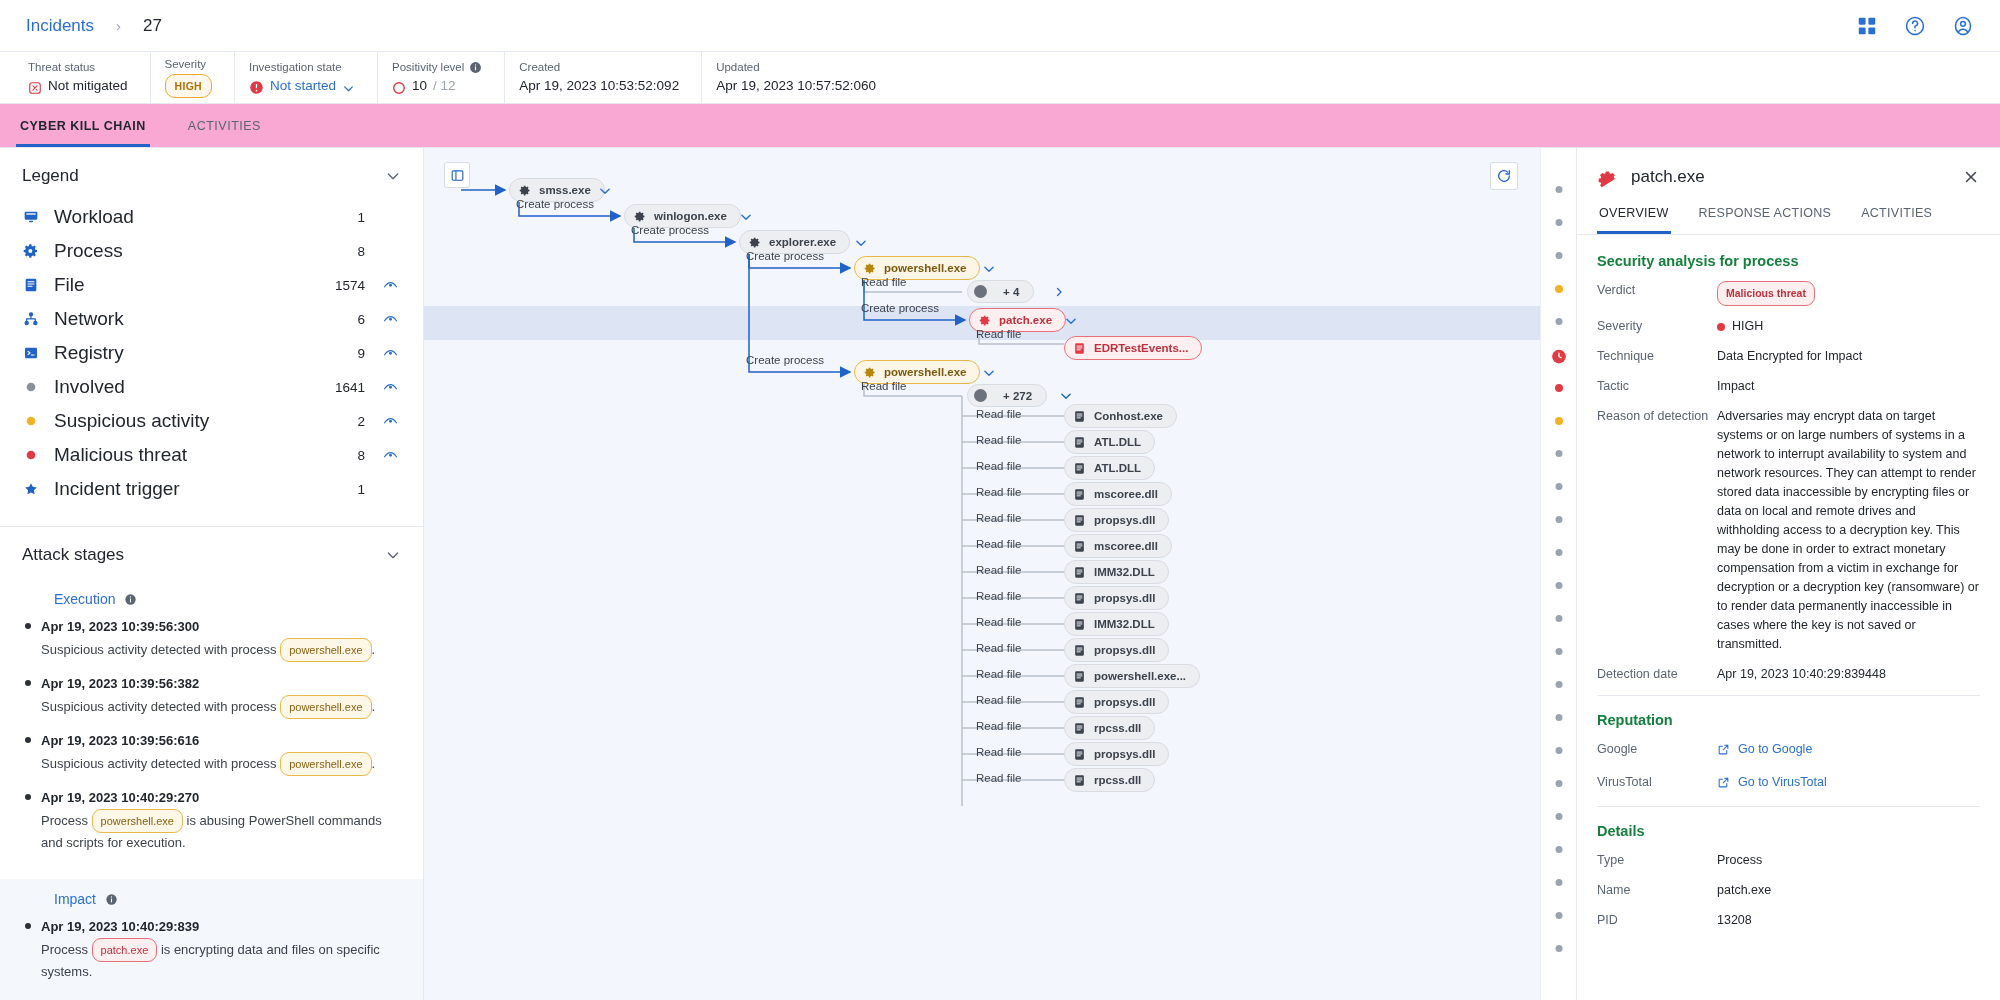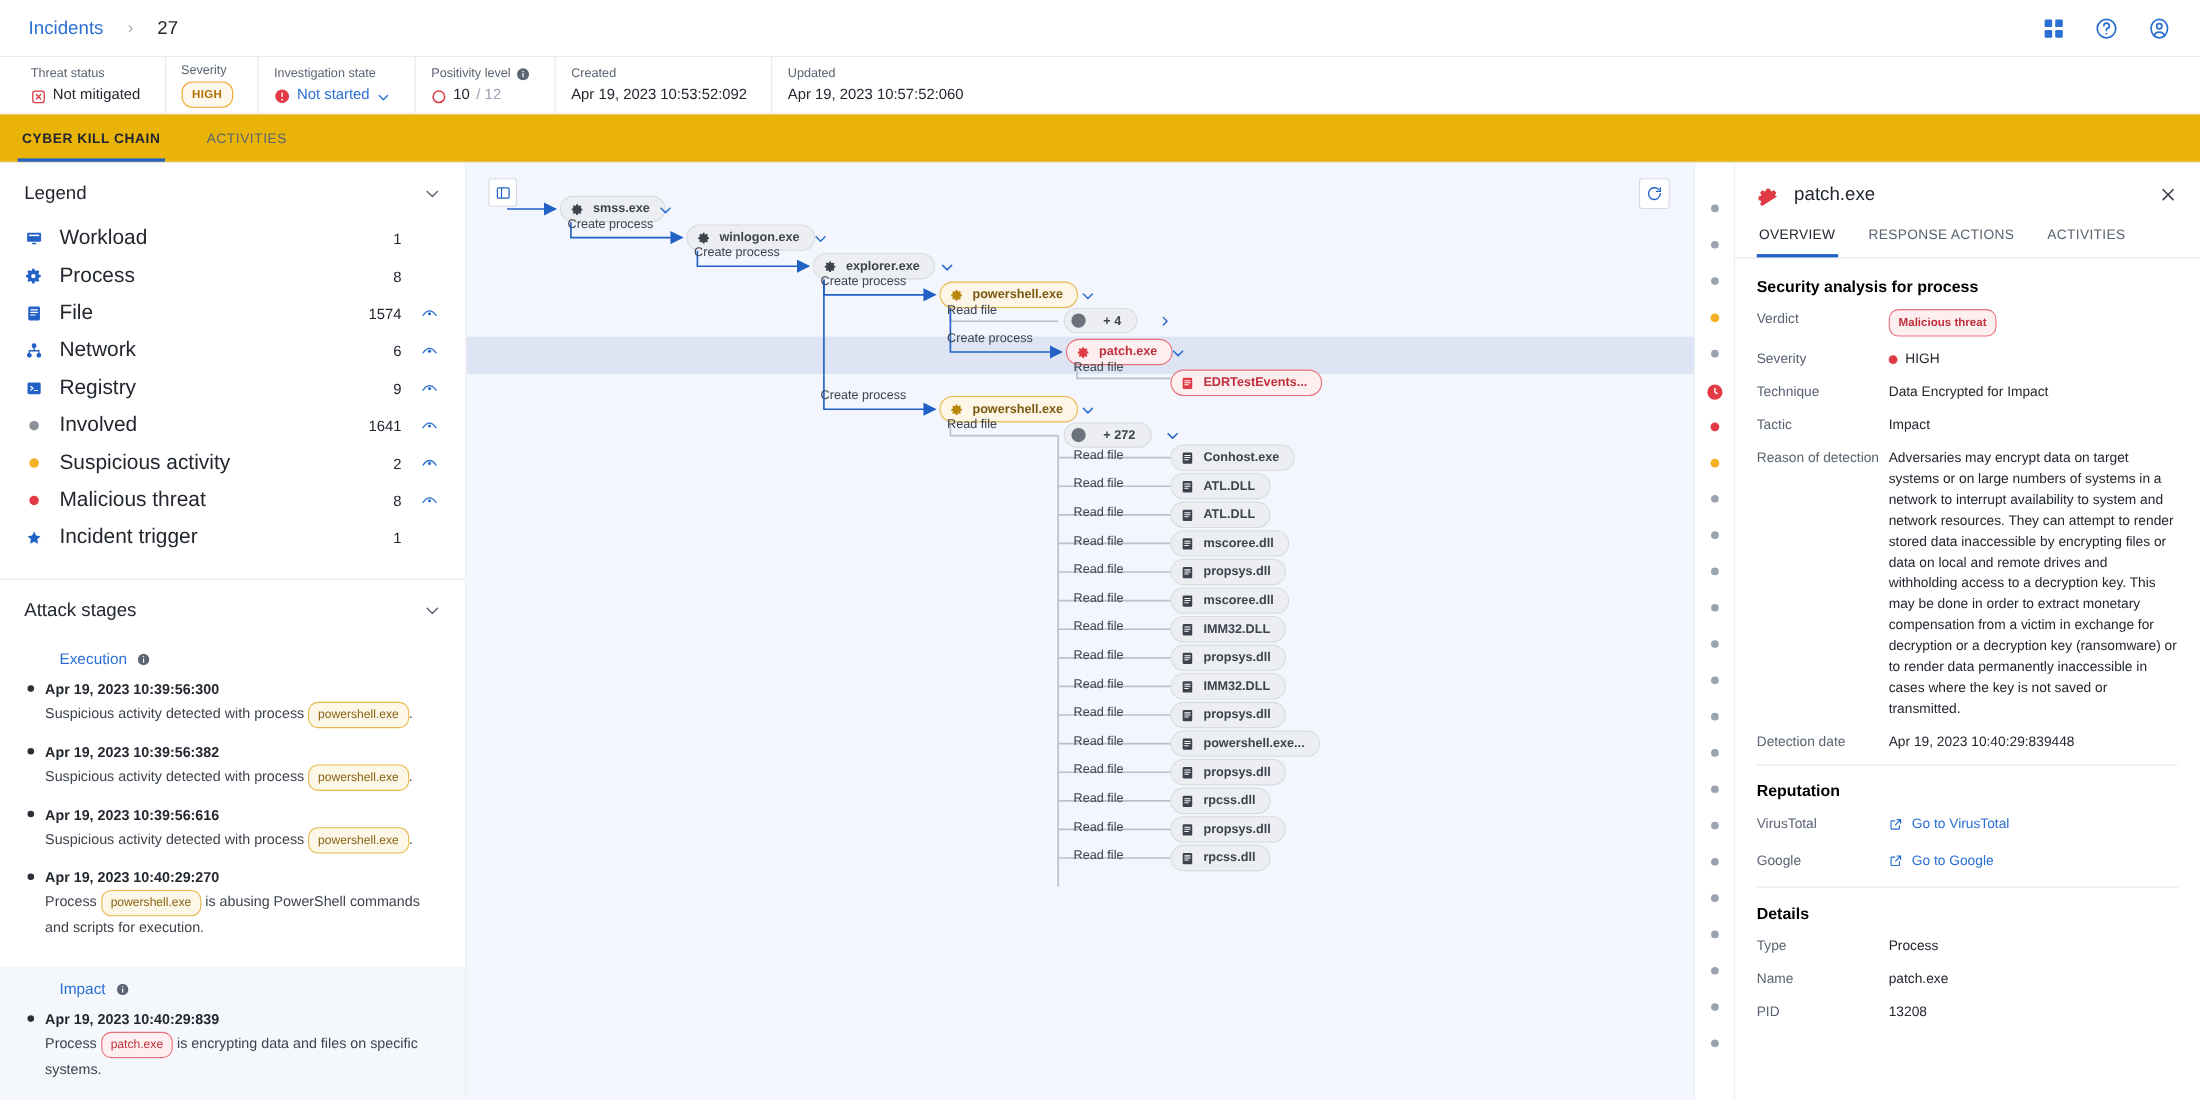--- a/index.html
+++ b/index.html
@@ -64,21 +64,21 @@
     font-family: inherit;
   }
   .info-dot { width: 13px; height: 13px; display: inline-block; }
 
   
   .tabs {
     height: 44px; flex: 0 0 44px;
     display: flex; align-items: flex-end; gap: 34px;
     padding: 0 16px;
     border-bottom: 1px solid #e6e9ef;
-    background: #eab308;
+    background: #f9a8d4;
   }
   .tab {
     font-size: 12.5px; letter-spacing: .5px; color: #5a6472;
     padding: 0 4px 11px 4px; cursor: pointer; border-bottom: 3px solid transparent;
   }
   .tab.active { color: #22272f; border-bottom-color: #2262c6; font-weight: bold;}
 
   
   .body { flex: 1; display: flex; min-height: 0; }
 
@@ -181,21 +181,21 @@
     width: 424px; flex: 0 0 424px; background: #fff;
     border-left: 1px solid #e6e9ef; display: flex; flex-direction: column; overflow: hidden;
   }
   .det-head { display: flex; align-items: center; gap: 12px; padding: 18px 20px 14px 20px; }
   .det-title { font-size: 17px; color: #22272f; flex: 1; }
   .det-close { width: 18px; height: 18px; color: #3c434d; cursor: pointer; }
   .det-tabs { display: flex; gap: 26px; padding: 0 20px; border-bottom: 1px solid #e6e9ef; }
   .det-tab { font-size: 12.5px; color: #5a6472; padding: 4px 2px 11px 2px; cursor: pointer; border-bottom: 3px solid transparent; letter-spacing: .3px;}
   .det-tab.active { color: #22272f; border-bottom-color: #2262c6; }
   .det-body { padding: 18px 20px 0 20px; overflow: hidden; flex: 1; }
-  .det-section-title { font-size: 14.5px; font-weight: bold; color: #000000; margin-bottom: 12px; }
+  .det-section-title { font-size: 14.5px; font-weight: bold; color: #15803d; margin-bottom: 12px; }
   .kv { display: flex; margin-bottom: 11px; font-size: 12.5px; }
   .kv-k { width: 120px; flex: 0 0 120px; color: #5a6472; line-height: 19px; }
   .kv-v { flex: 1; color: #22272f; line-height: 19px; }
   .verdict-pill {
     display: inline-block; border: 1px solid #e8707a; background: #fdeff0; color: #c0303c;
     border-radius: 9px; font-size: 10.5px; font-weight: bold; padding: 2px 8px;
   }
   .sev-line { display: flex; align-items: center; gap: 7px; }
   .det-sep { height: 1px; background: #e6e9ef; margin: 8px 0 16px 0; }
   .ext-link { display: inline-flex; align-items: center; gap: 8px; color: #2b6fd4; cursor: pointer; }
@@ -832,45 +832,45 @@
 
         <div class="kv">
           <div class="kv-k">Detection date</div>
           <div class="kv-v">Apr 19, 2023 10:40:29:839448</div>
         </div>
 
         <div class="det-sep"></div>
         <div class="det-section-title">Reputation</div>
 
         <div class="kv">
+          <div class="kv-k">Google</div>
+          <div class="kv-v">
+            <span class="ext-link">
+              <svg viewBox="0 0 24 24" fill="none" stroke="currentColor" stroke-width="2">
+                <path d="M14 4h6v6M20 4l-8.5 8.5" stroke-linecap="round" stroke-linejoin="round"></path>
+                  <path d="M18 14v5a1 1 0 0 1-1 1H5a1 1 0 0 1-1-1V7a1 1 0 0 1 1-1h5" stroke-linecap="round"></path>
+              </svg>
+              <span>Go to Google</span>
+            </span>
+          </div>
+        </div>
+
+        <div class="kv">
           <div class="kv-k">VirusTotal</div>
           <div class="kv-v">
             <span class="ext-link">
               <svg viewBox="0 0 24 24" fill="none" stroke="currentColor" stroke-width="2">
                 <path d="M14 4h6v6M20 4l-8.5 8.5" stroke-linecap="round" stroke-linejoin="round"></path>
                   <path d="M18 14v5a1 1 0 0 1-1 1H5a1 1 0 0 1-1-1V7a1 1 0 0 1 1-1h5" stroke-linecap="round"></path>
               </svg>
               <span>Go to VirusTotal</span>
             </span>
           </div>
         </div>
 
-        <div class="kv">
-          <div class="kv-k">Google</div>
-          <div class="kv-v">
-            <span class="ext-link">
-              <svg viewBox="0 0 24 24" fill="none" stroke="currentColor" stroke-width="2">
-                <path d="M14 4h6v6M20 4l-8.5 8.5" stroke-linecap="round" stroke-linejoin="round"></path>
-                  <path d="M18 14v5a1 1 0 0 1-1 1H5a1 1 0 0 1-1-1V7a1 1 0 0 1 1-1h5" stroke-linecap="round"></path>
-              </svg>
-              <span>Go to Google</span>
-            </span>
-          </div>
-        </div>
-
         <div class="det-sep"></div>
         <div class="det-section-title">Details</div>
 
         <div class="kv">
           <div class="kv-k">Type</div>
           <div class="kv-v">Process</div>
         </div>
         <div class="kv">
           <div class="kv-k">Name</div>
           <div class="kv-v">patch.exe</div>

